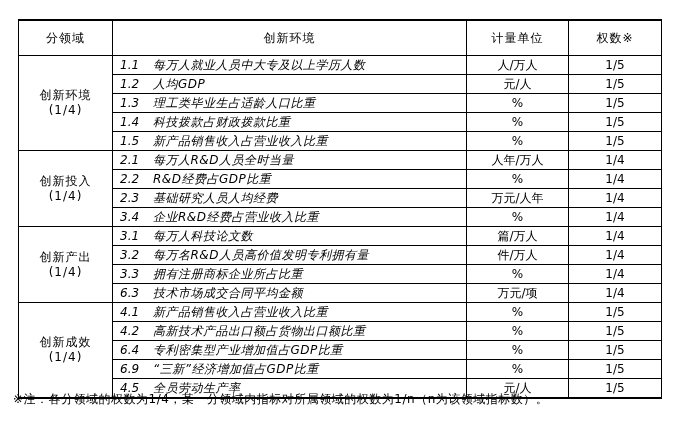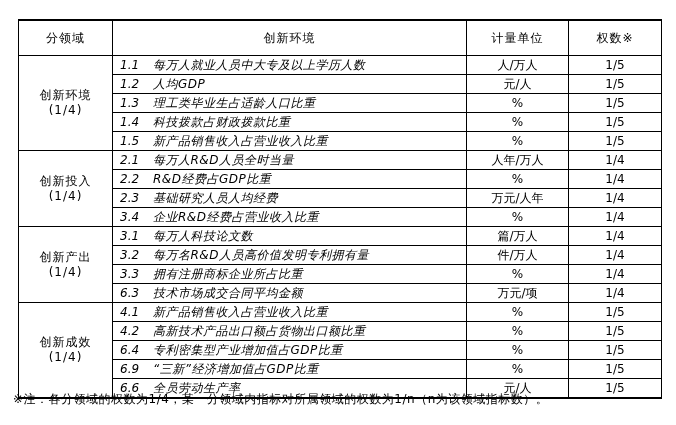--- a/index.html
+++ b/index.html
@@ -201,21 +201,21 @@
         <td class="c-name"><span class="no">6.4</span><span>专利密集型产业增加值占GDP比重</span></td>
         <td class="c-unit">%</td>
         <td class="c-weight">1/5</td>
       </tr>
       <tr>
         <td class="c-name"><span class="no">6.9</span><span>“三新”经济增加值占GDP比重</span></td>
         <td class="c-unit">%</td>
         <td class="c-weight">1/5</td>
       </tr>
       <tr>
-        <td class="c-name"><span class="no">6.6</span><span>全员劳动生产率</span></td>
+        <td class="c-name"><span class="no">4.5</span><span>全员劳动生产率</span></td>
         <td class="c-unit">元/人</td>
         <td class="c-weight">1/5</td>
       </tr>
     </tbody>
   </table>
 
   <div class="footnote">※注：各分领域的权数为1/4，某一分领域内指标对所属领域的权数为1/n（n为该领域指标数）。</div>
 
 </div>
 

